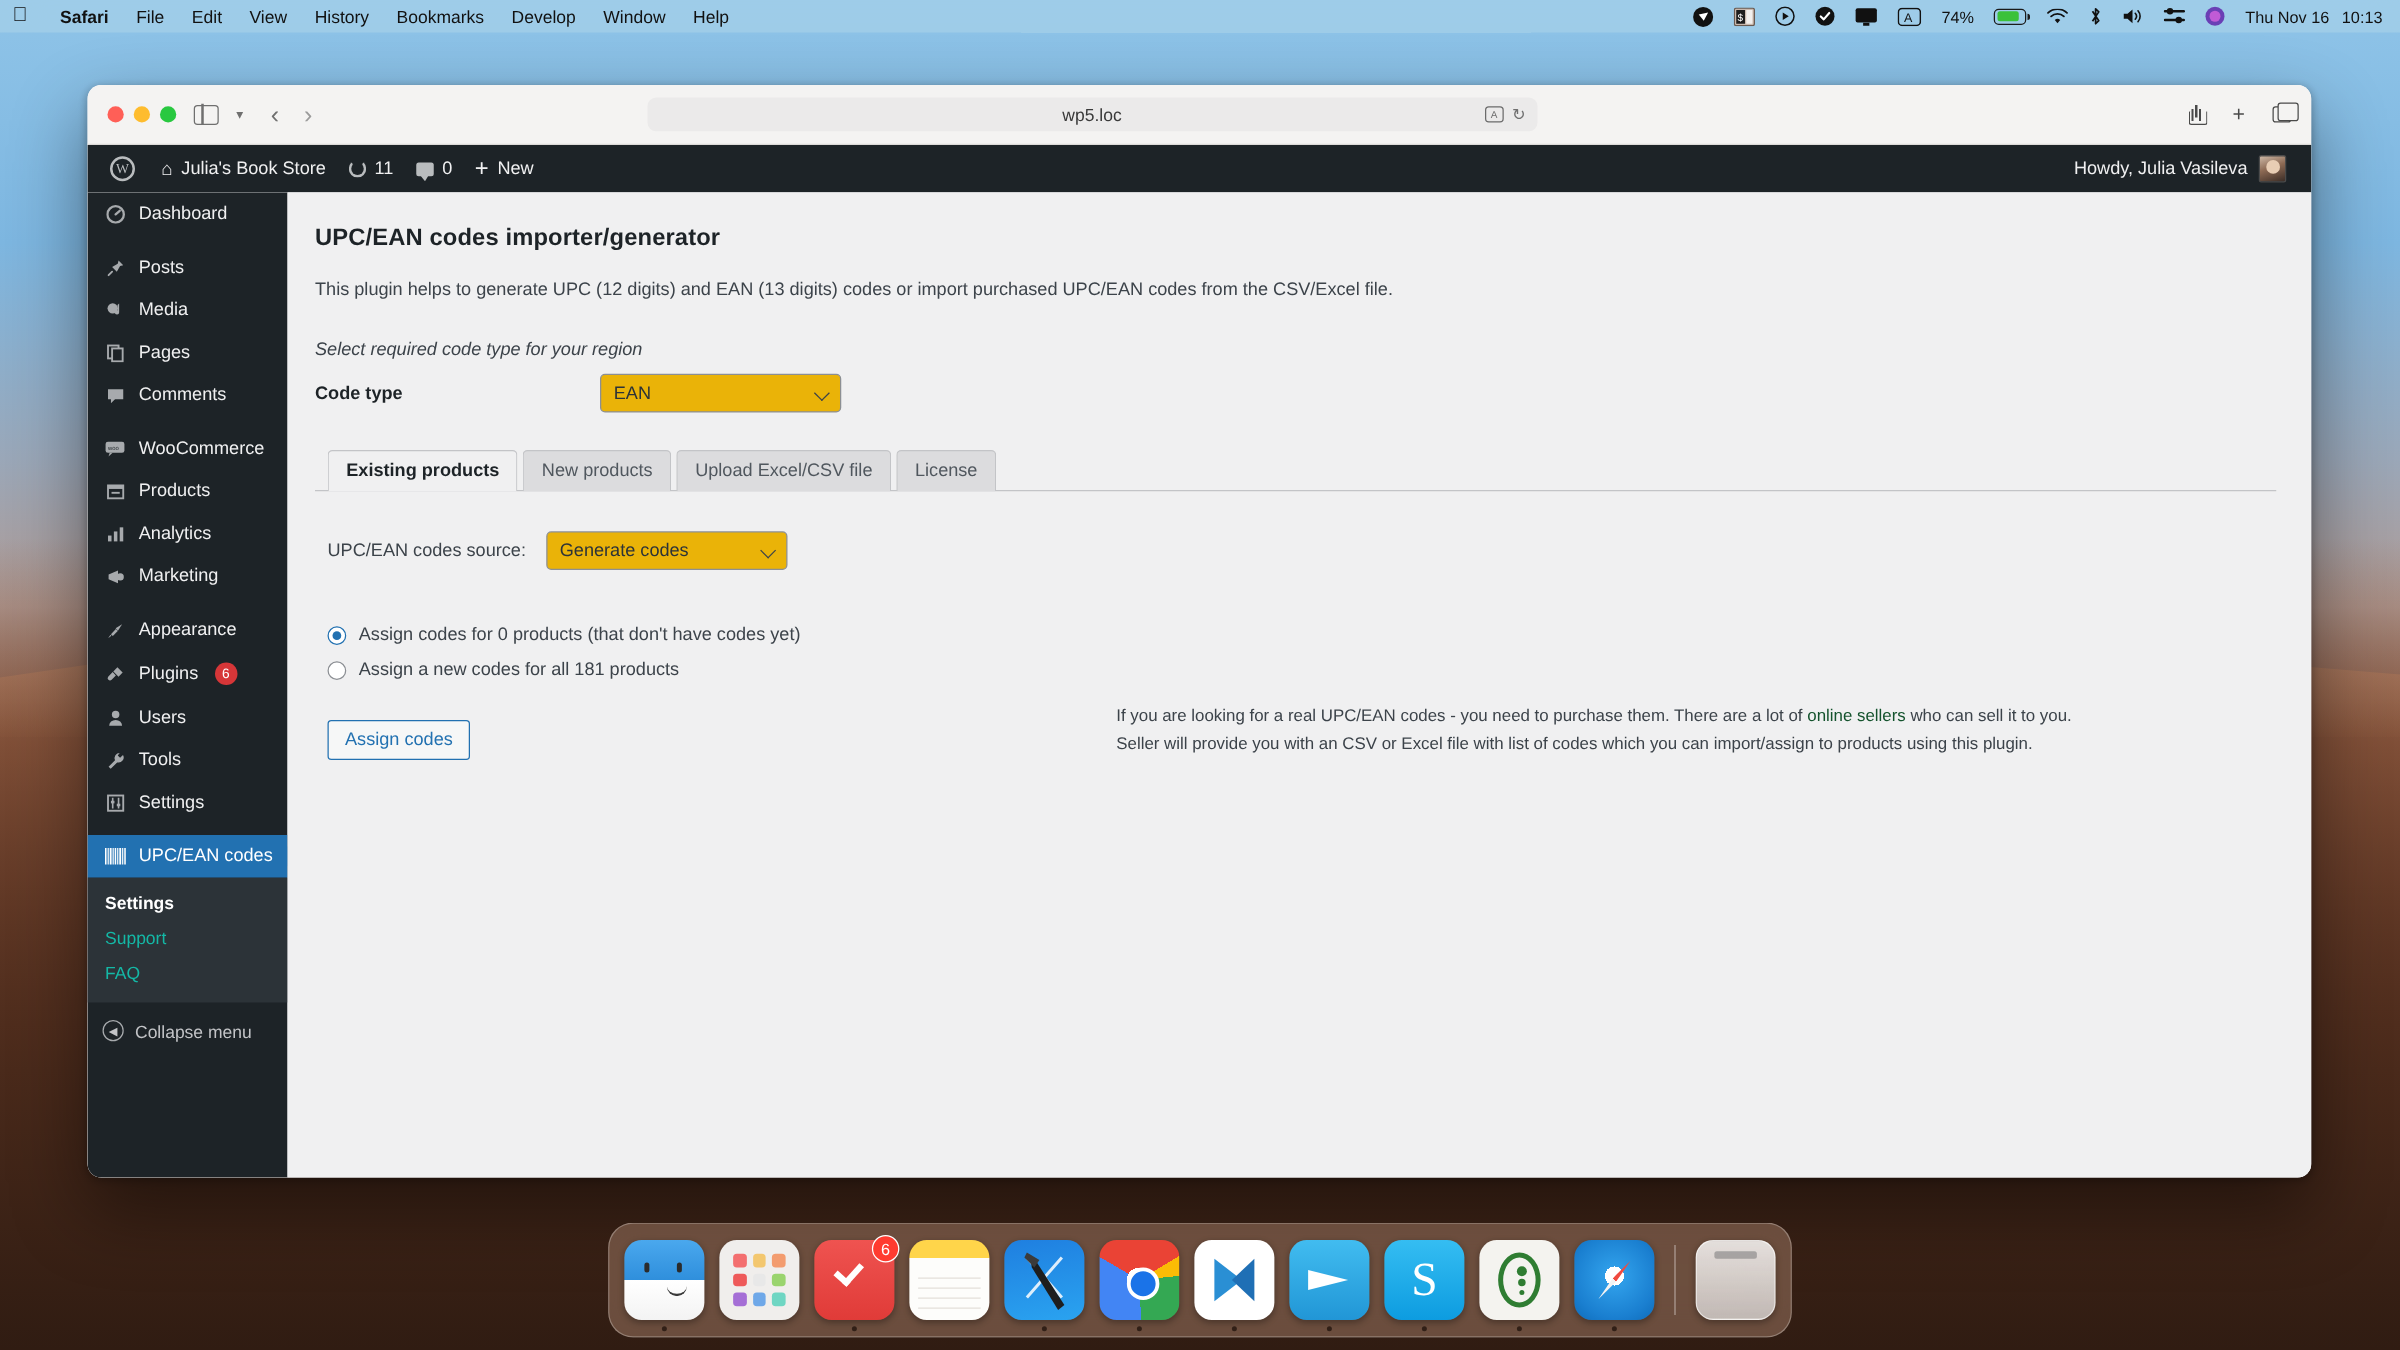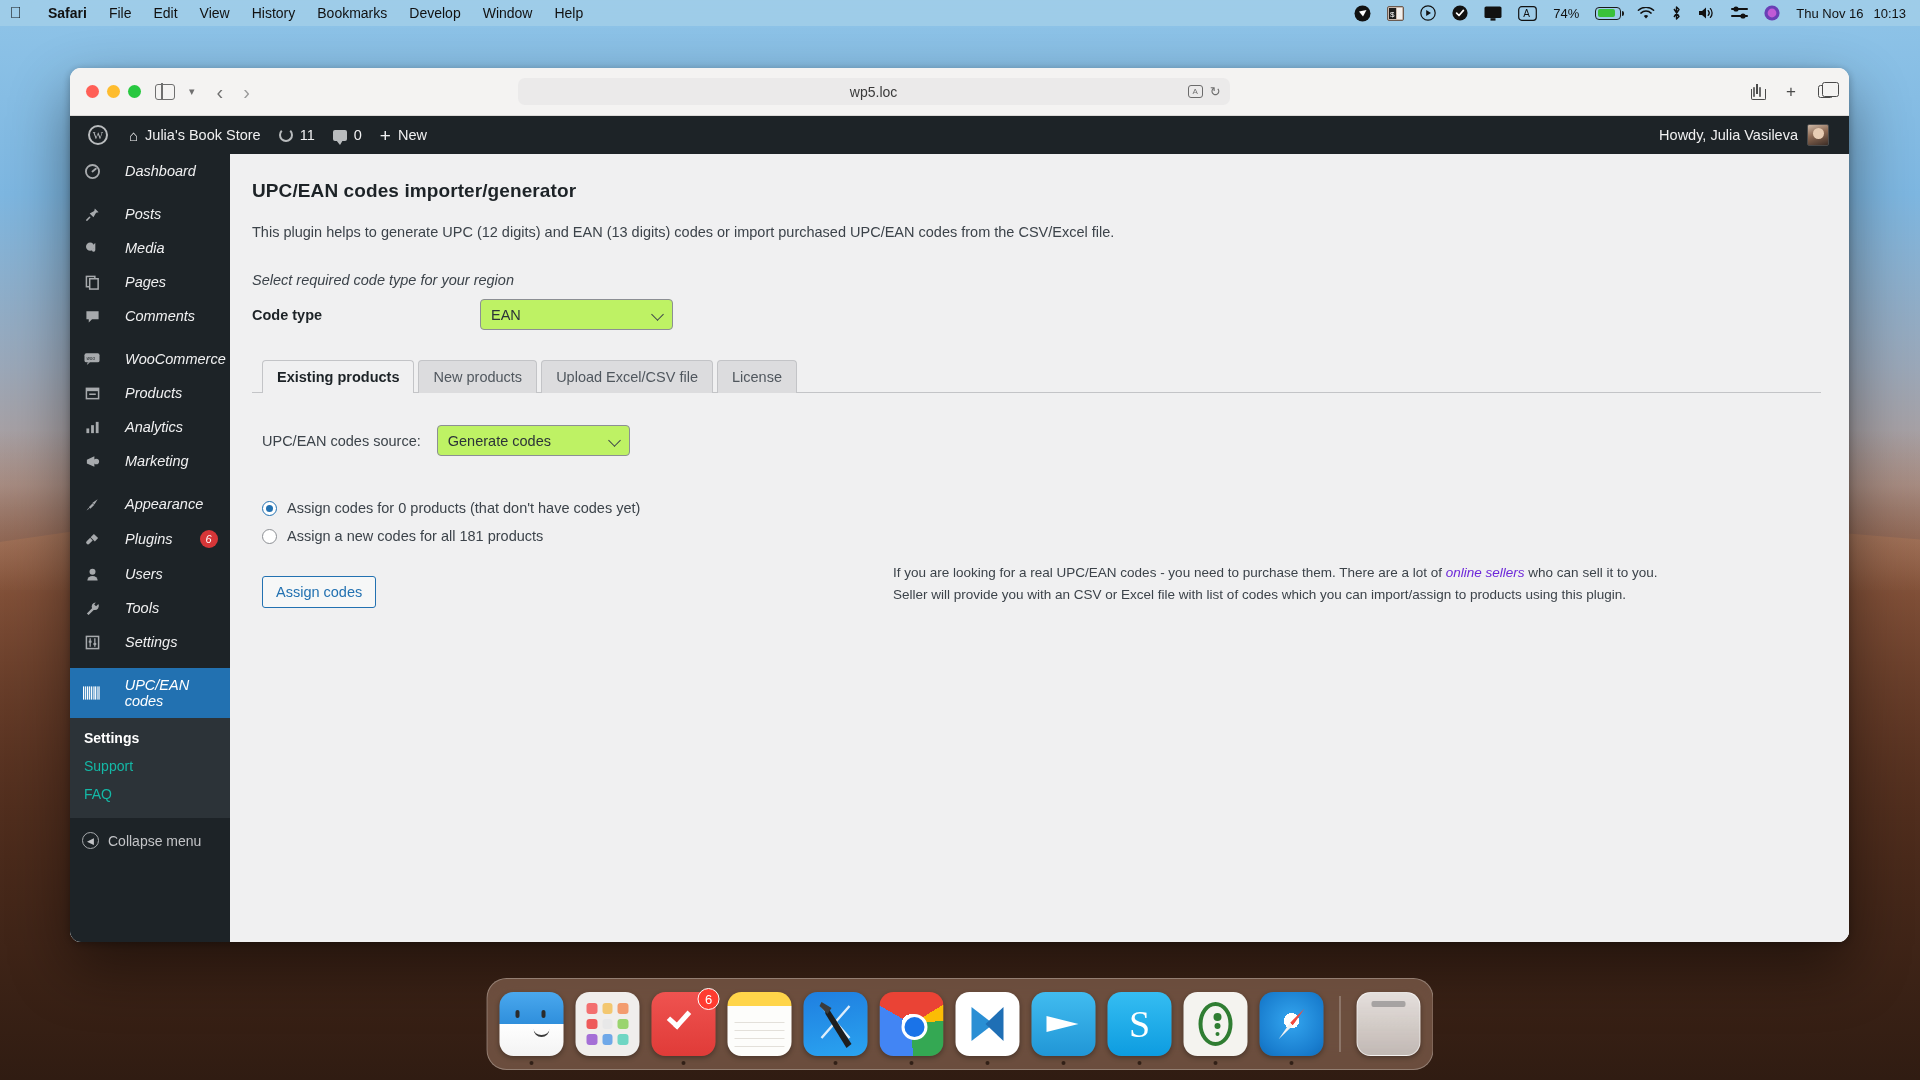--- a/index.html
+++ b/index.html
@@ -95,21 +95,21 @@
   .wp-mark::after{content:"W";position:absolute;inset:0;font-size:11px;line-height:16px;text-align:center;color:#b9bcbe;font-family:"Liberation Serif",serif;}
   .home-ic{font-size:15px;}
   .bub{width:14px;height:11px;background:#b9bcbe;border-radius:2px;position:relative;display:inline-block;}
   .bub::after{content:"";position:absolute;left:3px;bottom:-4px;border-left:4px solid transparent;border-right:3px solid transparent;border-top:5px solid #b9bcbe;}
   .upd-ic{width:14px;height:14px;border:2px solid #b9bcbe;border-radius:50%;border-top-color:transparent;display:inline-block;}
   .plus{font-size:19px;line-height:1;}
 
   
   .wp-body{display:flex;height:calc(874px - 48px - 38px);background:#f0f0f1;}
   .wp-sidebar{width:160px;background:#1d2327;color:#f0f0f1;font-size:14.5px;flex:none;position:relative;}
-  .menu-item{display:flex;align-items:center;gap:23px;padding:9px 0 9px 12px;color:#f0f0f1;font-style:italic;}
+  .menu-item{display:flex;align-items:center;gap:9px;padding:9px 0 9px 12px;color:#f0f0f1;}
   .menu-item .mi-ic{width:20px;text-align:center;color:#a7aaad;font-size:14px;display:inline-flex;align-items:center;justify-content:center;}
   .menu-sep{height:9px;}
   .menu-item.current{background:#2271b1;color:#fff;position:relative;font-weight:400;}
   .menu-item.current .mi-ic{color:#fff;}
   .menu-item.current::after{
     content:"";position:absolute;right:-8px;top:50%;transform:translateY(-50%);
     border-top:8px solid transparent;border-bottom:8px solid transparent;border-left:8px solid #2271b1;
   }
   .badge{
     background:#d63638;color:#fff;border-radius:10px;font-size:11px;
@@ -122,21 +122,21 @@
   .collapse .cc{width:17px;height:17px;border-radius:50%;border:1.6px solid #a7aaad;display:inline-flex;align-items:center;justify-content:center;font-size:9px;}
 
   .wp-content{flex:1;padding:26px 28px 0 22px;position:relative;overflow:hidden;background:#f0f0f1;color:#3c434a;}
   h1.page-title{font-size:19px;font-weight:bold;color:#1d2327;margin-bottom:22px;letter-spacing:.1px;}
   .intro{font-size:14.5px;margin-bottom:32px;color:#3c434a;}
   .sel-hint{font-style:italic;font-size:14.5px;margin-bottom:11px;color:#3c434a;}
   .field-row{display:flex;align-items:center;margin-bottom:14px;}
   .field-label{width:228px;font-weight:bold;font-size:14.5px;color:#1d2327;}
   select.wp-select{
     appearance:none;-webkit-appearance:none;
-    width:193px;height:31px;border:1px solid #8c8f94;border-radius:4px;background:#bef264;
+    width:193px;height:31px;border:1px solid #8c8f94;border-radius:4px;background:#eab308;
     padding:0 28px 0 10px;font-size:14.5px;color:#2c3338;font-family:"Liberation Sans",sans-serif;
   }
   .selwrap{position:relative;display:inline-block;}
   .selwrap::after{
     content:"";position:absolute;right:11px;top:11px;width:8px;height:8px;
     border-right:1.8px solid #3c434a;border-bottom:1.8px solid #3c434a;transform:rotate(45deg);pointer-events:none;
   }
   .selwrap.wide select.wp-select{width:193px;}
 
   .tabs{display:flex;gap:4px;margin-top:30px;padding-left:10px;position:relative;z-index:2;}
@@ -146,21 +146,21 @@
   }
   .tab.active{background:#f0f0f1;color:#1d2327;font-weight:bold;border-color:#c3c4c7;position:relative;top:0;}
   .tab-underline{height:1px;background:#c3c4c7;margin-top:-1px;}
   .tab-panel{padding:32px 0 0 10px;}
 
   .src-row{display:flex;align-items:center;}
   .src-label{font-size:14.5px;margin-right:16px;color:#3c434a;}
   .note{
     position:absolute;left:663px;top:408px;font-size:13.5px;line-height:1.62;color:#3c434a;
   }
-  .note a{color:#6d28d9;font-style:italic;}
+  .note a{color:#14532d;}
   .radio-row{display:flex;align-items:center;gap:10px;margin-top:12px;font-size:14.5px;color:#3c434a;}
   .radio{
     width:15px;height:15px;border-radius:50%;border:1px solid #8c8f94;background:#fff;position:relative;flex:none;
   }
   .radio.on{border-color:#2271b1;}
   .radio.on::after{content:"";position:absolute;left:3px;top:3px;width:7px;height:7px;border-radius:50%;background:#2271b1;}
   .btn-secondary{
     margin-top:32px;background:#f6f7f7;border:1px solid #2271b1;color:#2271b1;
     border-radius:3px;padding:7px 13px;font-size:14.5px;cursor:pointer;font-family:"Liberation Sans",sans-serif;
   }

